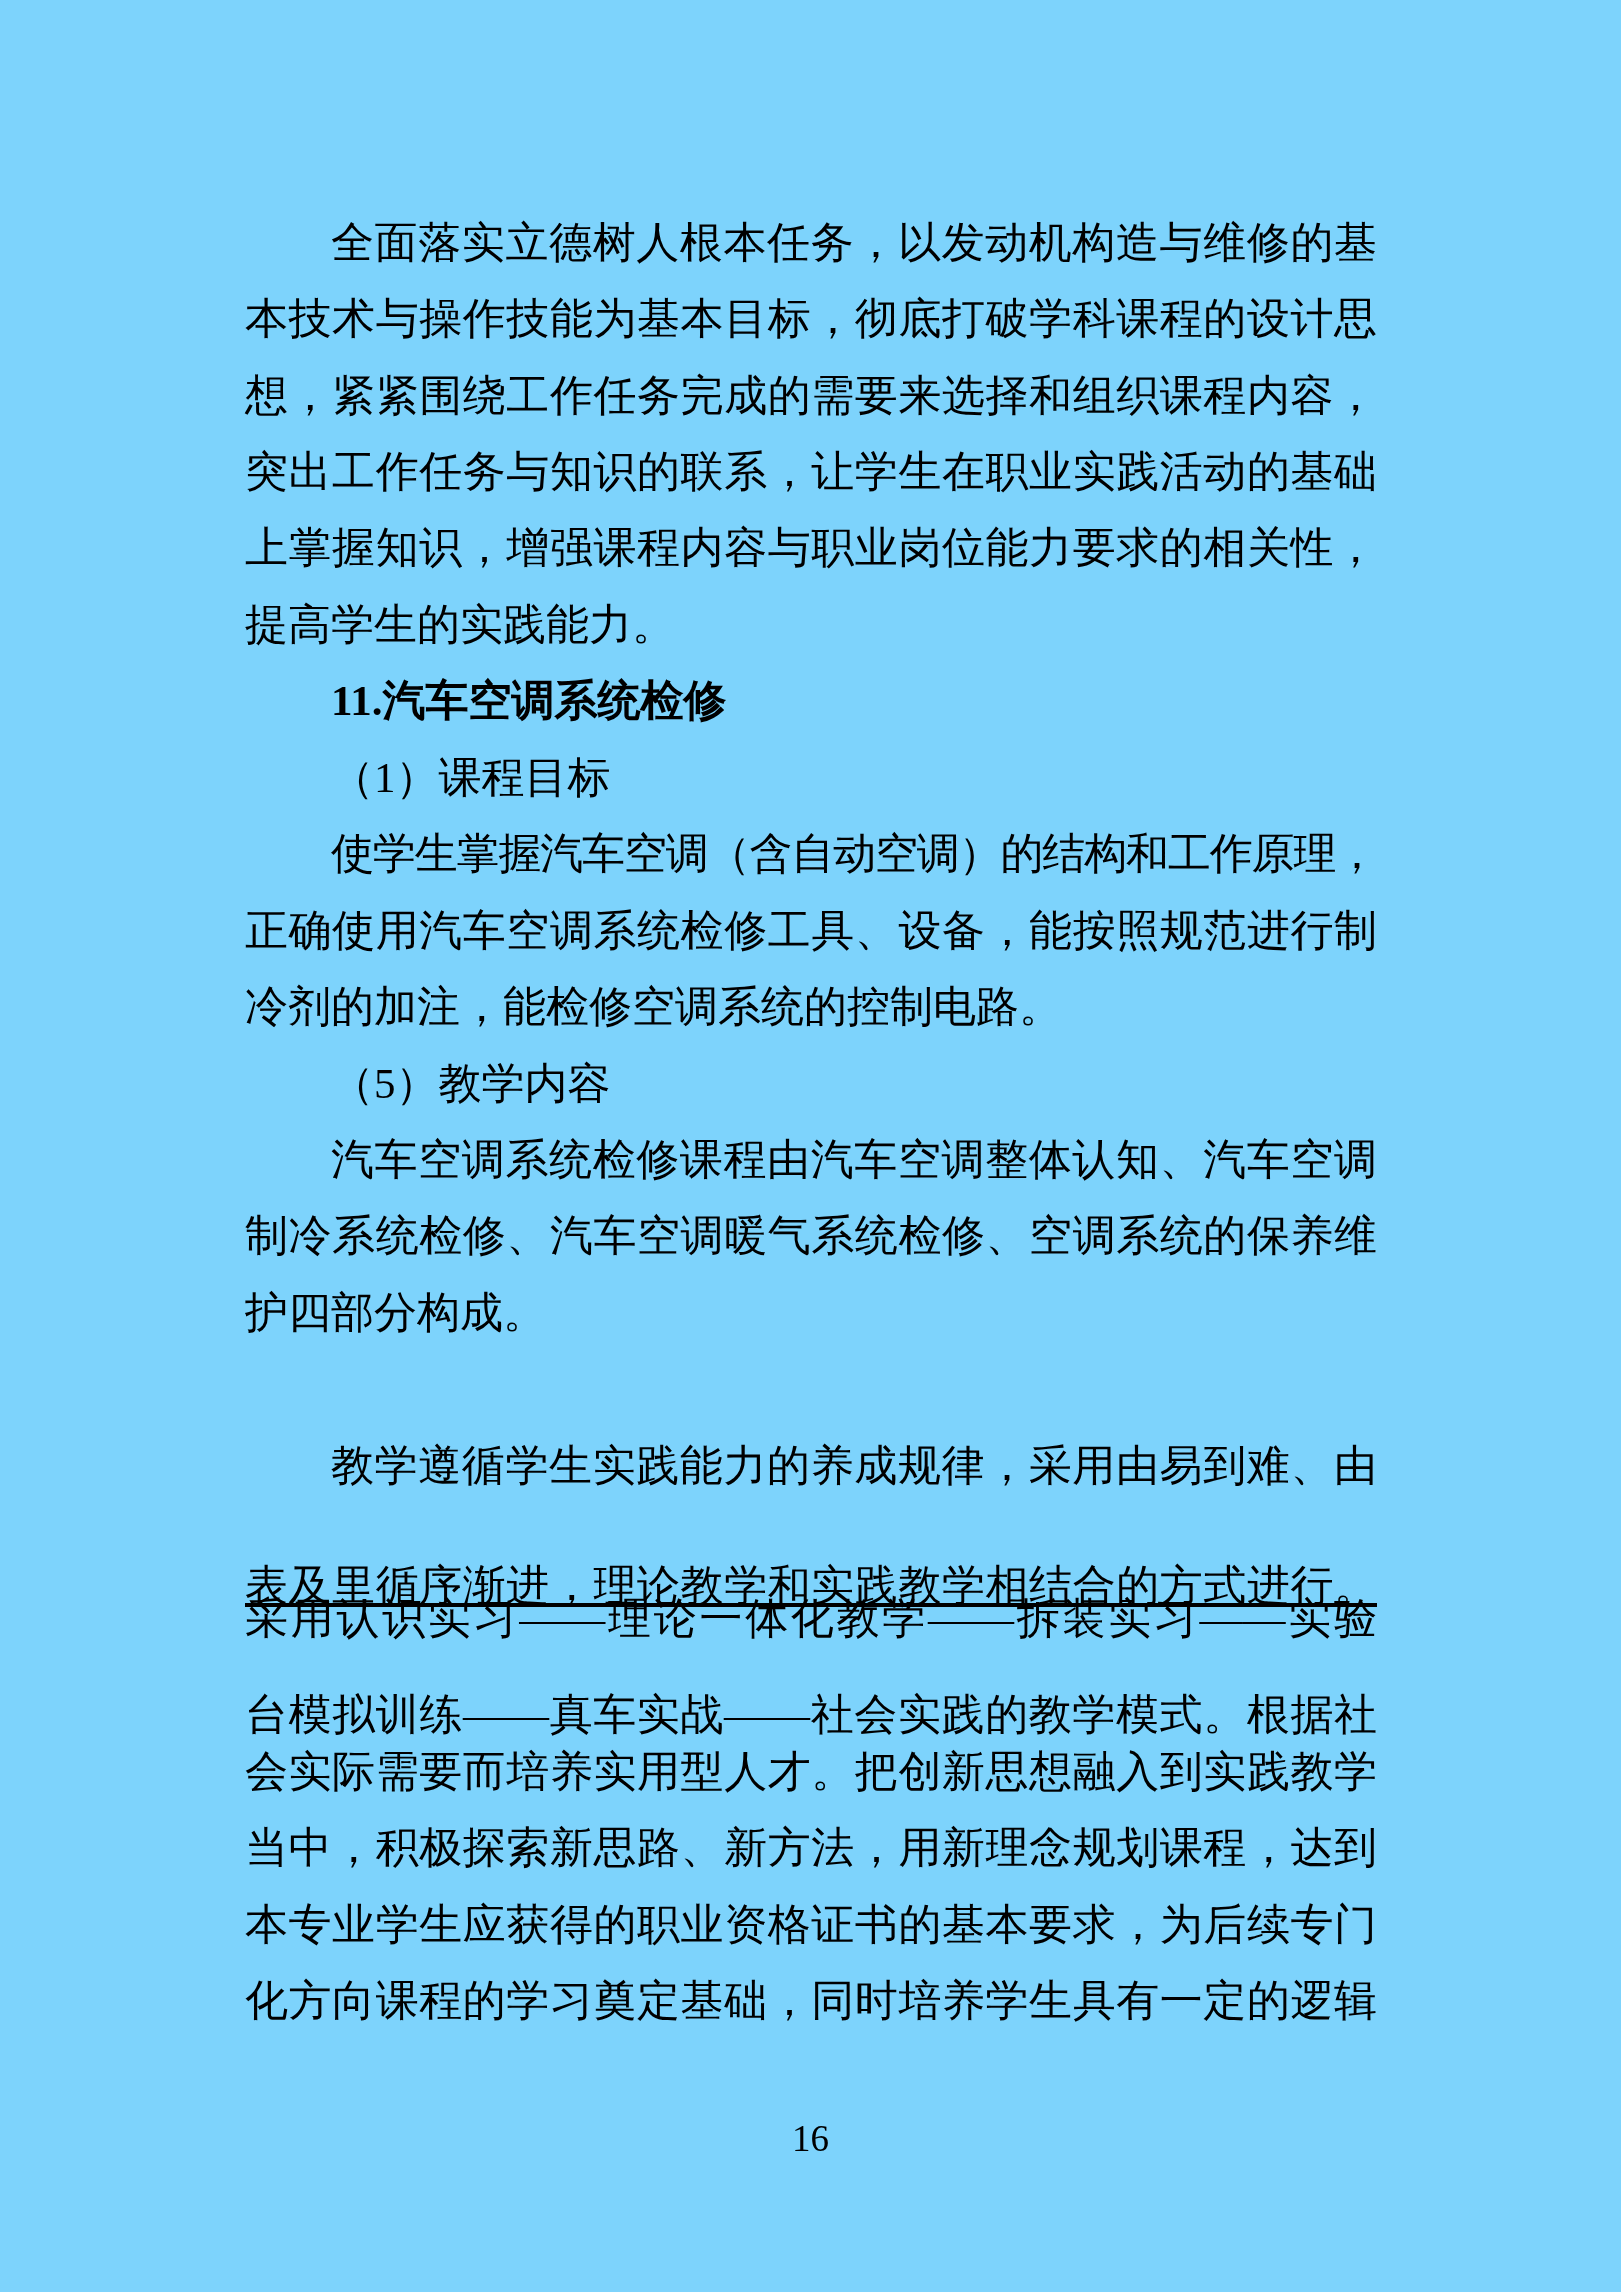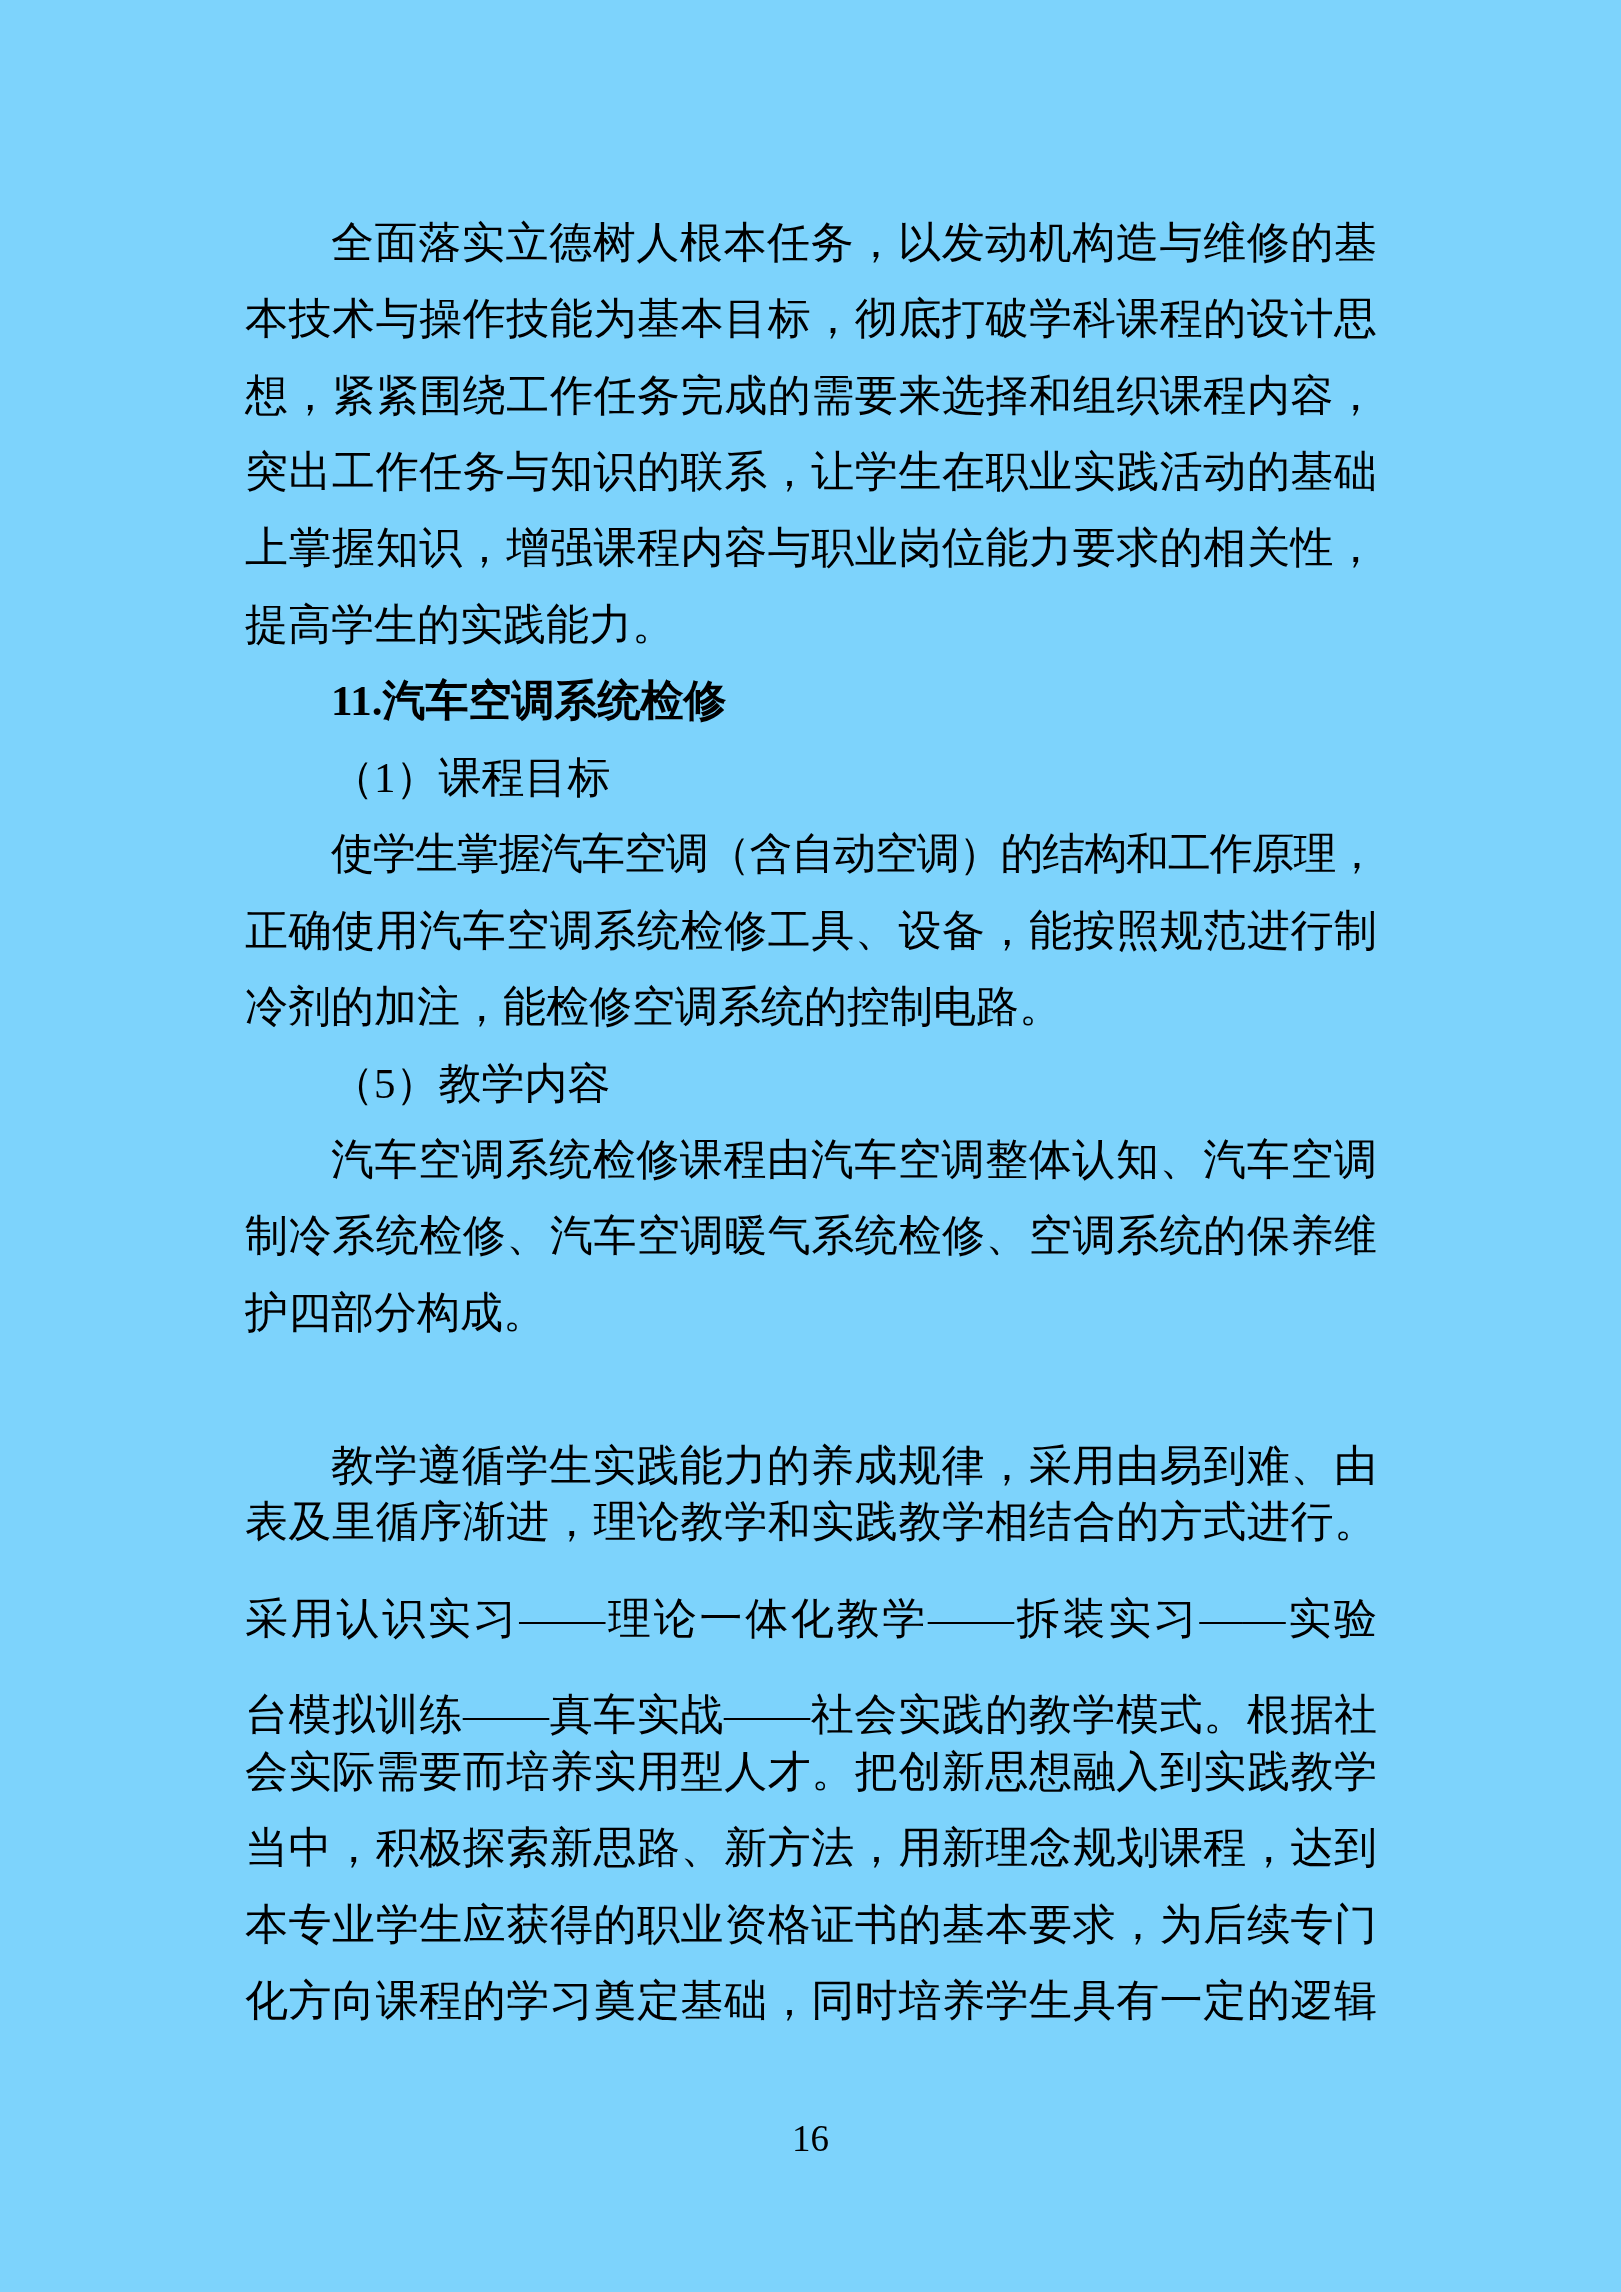--- a/index.html
+++ b/index.html
@@ -73,21 +73,21 @@
       <div class="line indent bold" style="top: 675px; white-space: nowrap;">11.汽车空调系统检修</div>
       <div class="line indent" style="top: 752px; white-space: nowrap;">（1）课程目标</div>
       <div class="line indent justify" style="top: 828px; white-space: normal; letter-spacing: -1.3px;">使学生掌握汽车空调（含自动空调）的结构和工作原理，</div>
       <div class="line justify" style="top: 905px; white-space: normal;">正确使用汽车空调系统检修工具、设备，能按照规范进行制</div>
       <div class="line" style="top: 981px; white-space: nowrap;">冷剂的加注，能检修空调系统的控制电路。</div>
       <div class="line indent" style="top: 1058px; white-space: nowrap;">（5）教学内容</div>
       <div class="line indent justify" style="top: 1134px; white-space: normal;">汽车空调系统检修课程由汽车空调整体认知、汽车空调</div>
       <div class="line justify" style="top: 1210px; white-space: normal;">制冷系统检修、汽车空调暖气系统检修、空调系统的保养维</div>
       <div class="line" style="top: 1287px; white-space: nowrap;">护四部分构成。</div>
       <div class="line indent justify" style="top: 1440px; white-space: normal;">教学遵循学生实践能力的养成规律，采用由易到难、由</div>
-      <div class="line justify" style="top: 1496px; white-space: normal;">表及里循序渐进，理论教学和实践教学相结合的方式进行。</div>
+      <div class="line justify" style="top: 1560px; white-space: normal; text-decoration: underline;">表及里循序渐进，理论教学和实践教学相结合的方式进行。</div>
       <div class="line justify" style="top: 1593px; white-space: normal;">采用认识实习——理论一体化教学——拆装实习——实验</div>
       <div class="line justify" style="top: 1669px; white-space: normal; margin-top: 20px;">台模拟训练——真车实战——社会实践的教学模式。根据社</div>
       <div class="line justify" style="top: 1746px; white-space: normal;">会实际需要而培养实用型人才。把创新思想融入到实践教学</div>
       <div class="line justify" style="top: 1822px; white-space: normal;">当中，积极探索新思路、新方法，用新理念规划课程，达到</div>
       <div class="line justify" style="top: 1899px; white-space: normal;">本专业学生应获得的职业资格证书的基本要求，为后续专门</div>
       <div class="line justify" style="top: 1975px; white-space: normal;">化方向课程的学习奠定基础，同时培养学生具有一定的逻辑</div>
     </div>
   <div class="page-number">16</div>
 </div>
 

